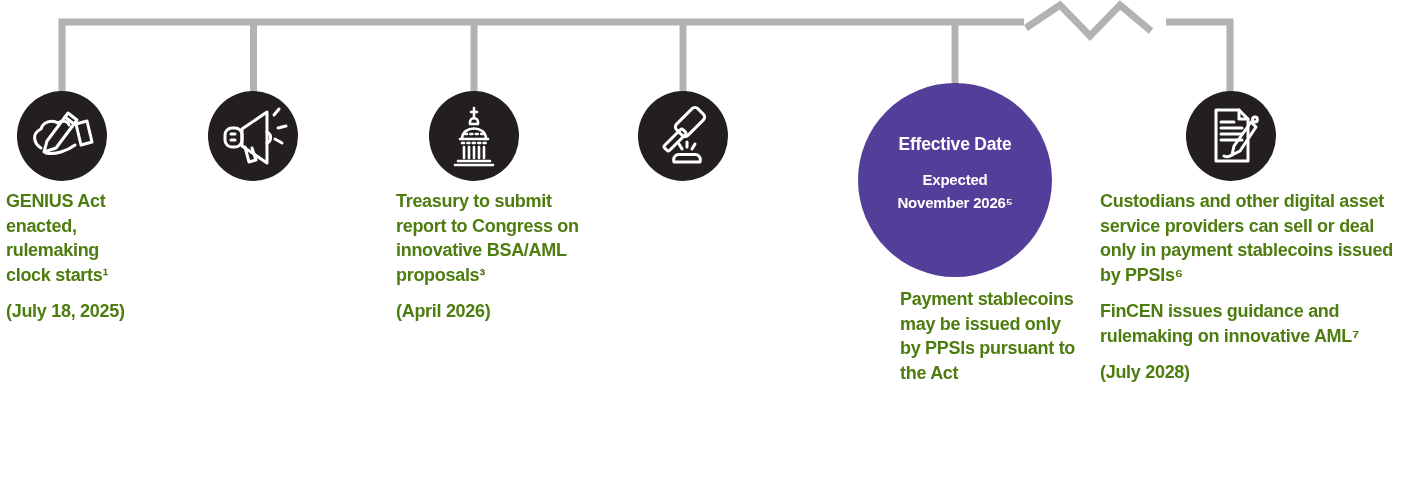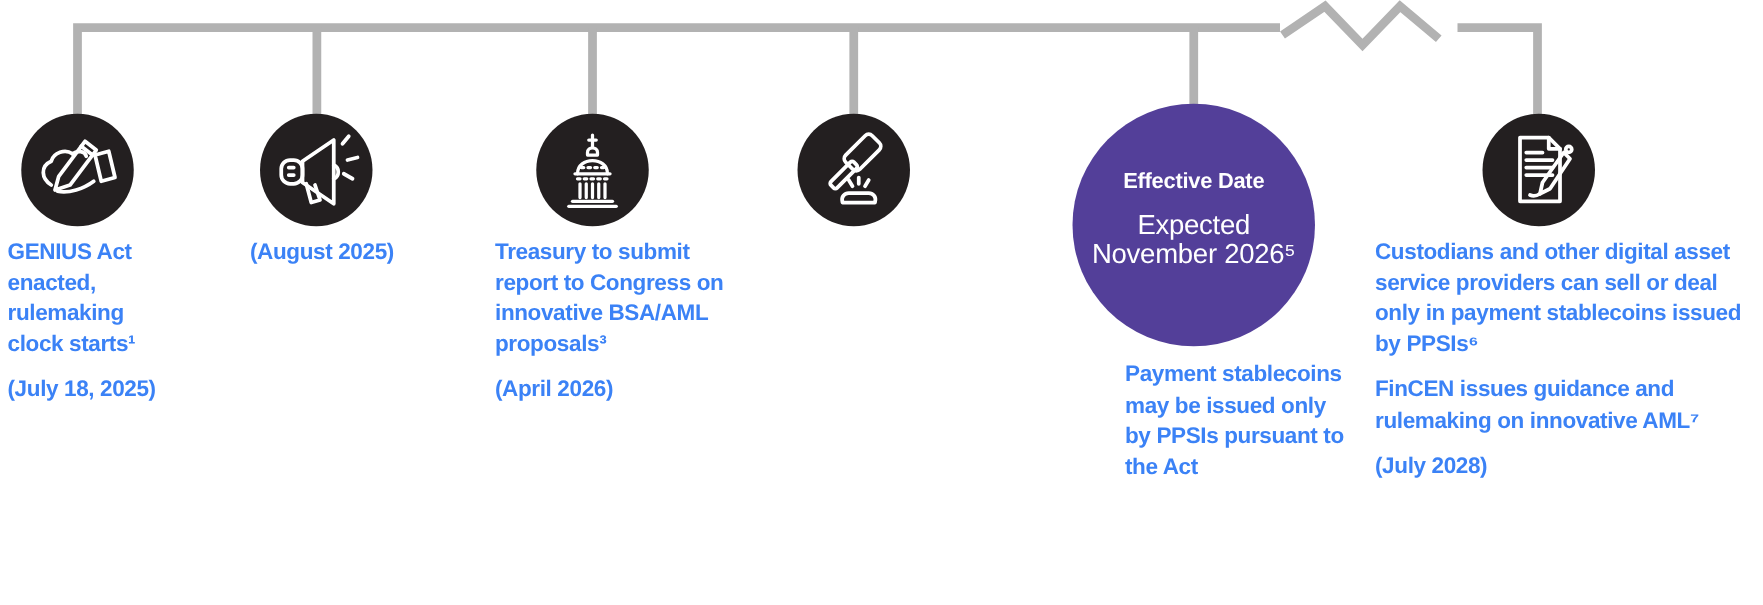--- a/index.html
+++ b/index.html
@@ -29,26 +29,26 @@
     width:194px; height:194px; border-radius:50%;
     background:#533f99; color:#ffffff;
     display:flex; flex-direction:column; 
     text-align:center; padding-top:50px;
   }
   .hl-title {
     font-weight:bold; font-size:17.5px; line-height:23px;
     letter-spacing:-0.2px; margin-bottom:12px;
   }
   .hl-subtitle {
-    font-weight:normal; font-size:22px; line-height:23px;
+    font-weight:bold; font-size:15px; line-height:23px;
     letter-spacing:-0.2px; white-space:pre-line;
   }
   .copy {
     position:absolute; top:189px;
-    color:#3b82f6;
+    color:#4d7c0f;
   }
   .copy p {
     font-weight:bold; font-size:18px; line-height:24.5px;
     letter-spacing:-0.3px; white-space:pre-line;
     margin:0 0 12px 0;
   }
   .c1 { left:6px;    width:170px; }
   .c2 { left:200px;  width:195px; }
   .c3 { left:396px;  width:215px; }
   .c4 { left:630px;  width:215px; }
@@ -148,21 +148,20 @@
 
   <div class="copy c1">
     <p>GENIUS Act
 enacted,
 rulemaking
 clock starts¹</p>
     <p>(July 18, 2025)</p>
   </div>
 
   <div class="copy c2">
-    <p>(August 2025)</p>
   </div>
 
   <div class="copy c3">
     <p>Treasury to submit
 report to Congress on
 innovative BSA/AML
 proposals³</p>
     <p>(April 2026)</p>
   </div>
 

